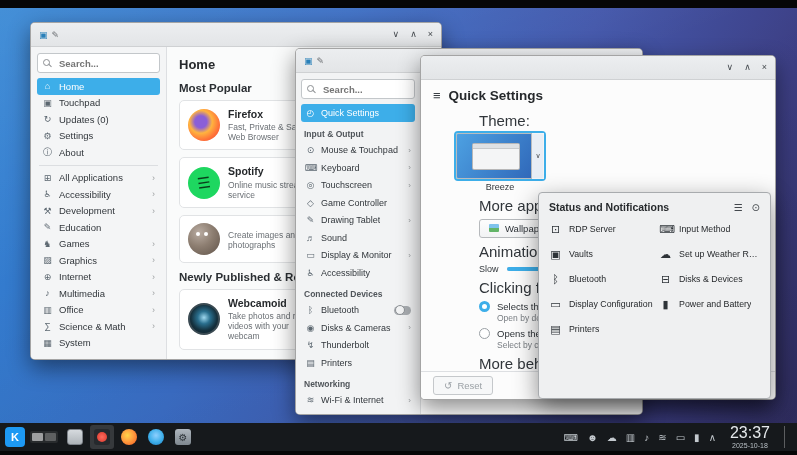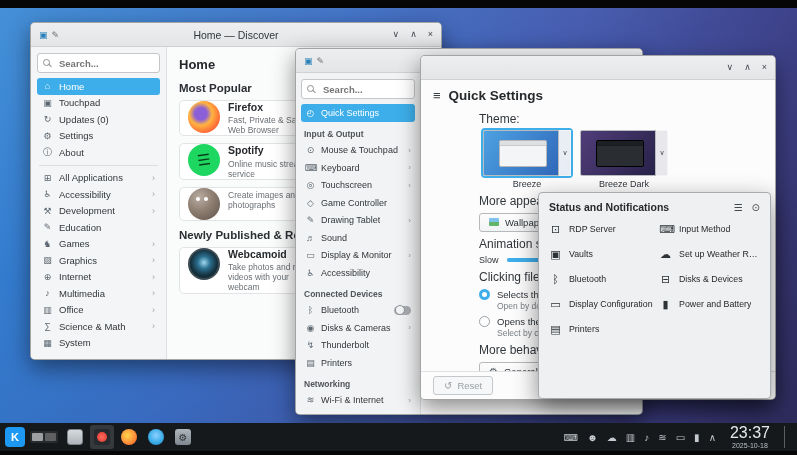--- a/index.html
+++ b/index.html
@@ -29,21 +29,21 @@
 .nav-item .ni{width:11px;text-align:center;font-size:9px;color:#5c6770;flex:none;}
 .nav-item .nl{white-space:nowrap;overflow:hidden;}
 .nav-item .chev{margin-left:auto;color:#9b9ea1;font-size:9px;display:none;}
 .nav-item.has-chevron .chev{display:inline;}
 .nav-item.selected{background:#3daee9;color:#fff;}
 .nav-item.selected .ni{color:#fff;}
 .nav-sep{height:1px;background:#dcdee1;margin:4px 2px;flex:none;}
 .disc-main{flex:1;background:#fafbfb;padding:8px 12px;overflow:hidden;}
 .disc-h1{font-size:13px;font-weight:bold;color:#26292c;margin:2px 0 10px;}
 .sec-title{font-size:11.5px;font-weight:bold;color:#2b2f33;margin:8px 0 6px;white-space:nowrap;}
-.app-card{width:152px;background:#fff;border:1px solid #e1e3e5;border-radius:5px;padding:0 8px;display:flex;gap:8px;margin-bottom:7px;align-items:flex-start;}
+.app-card{width:152px;background:#fff;border:1px solid #e1e3e5;border-radius:5px;padding:7px 8px;display:flex;gap:8px;margin-bottom:7px;align-items:center;}
 .app-icon{width:32px;height:32px;flex:none;border-radius:6px;}
 .app-name{font-size:10.5px;font-weight:bold;color:#26292c;line-height:1.15;}
 .app-desc{font-size:8.5px;color:#6b7075;line-height:1.2;margin-top:2px;}
 .firefox .app-icon{border-radius:50%;background:radial-gradient(circle at 40% 40%,#8a5fd8 0%,#8a5fd8 22%,#ffb43f 42%,#ff7139 68%,#e8401f 100%);}
 .spotify .app-icon{border-radius:50%;background:#1ed760;position:relative;}
 .spotify .app-icon::after{content:"☰";position:absolute;inset:0;display:flex;align-items:center;justify-content:center;color:#0a3d1b;font-size:15px;transform:rotate(-8deg);}
 .gimp .app-icon{border-radius:50%;background:radial-gradient(circle at 35% 30%,#b9aca2 0%,#8d7e71 45%,#5f5248 100%);position:relative;}
 .gimp .app-icon::after{content:"";position:absolute;width:4px;height:4px;border-radius:50%;background:#fff;box-shadow:8px 0 0 #fff;left:8px;top:9px;}
 .webcamoid .app-icon{border-radius:50%;background:radial-gradient(circle at 50% 45%,#9fd8ef 0%,#2a6f8e 30%,#15313e 62%,#0c1d26 100%);border:2px solid #3a4a52;}
 
@@ -63,22 +63,22 @@
 .toggle-pill{margin-left:auto;width:17px;height:9px;border-radius:5px;background:#a9adb1;position:relative;flex:none;display:none;}
 .set-row.has-toggle .toggle-pill{display:block;}
 .toggle-pill::after{content:"";position:absolute;left:0.5px;top:-0.5px;width:8px;height:8px;border-radius:50%;background:#f3f4f5;border:1px solid #8e9296;}
 
 
 #qs{left:420px;top:55px;width:356px;height:345px;z-index:30;display:flex;flex-direction:column;}
 .qs-body{flex:1;background:#fcfcfc;padding:3px 12px 0;overflow:hidden;}
 .qs-header{display:flex;align-items:center;gap:8px;height:24px;}
 .burger{font-size:13px;color:#3a3f44;}
 .qs-heading{font-size:13.5px;font-weight:bold;color:#26292c;}
-.form-label{font-size:12px;color:#31363b;margin:5px 0 4px 46px;}
-.themes-row{display:flex;gap:9px;margin-left:50px;}
+.form-label{font-size:15px;color:#31363b;margin:5px 0 4px 46px;}
+.themes-row{display:flex;gap:0;margin-left:23px;}
 .theme-card{width:88px;position:relative;}
 .theme-preview{height:46px;border:1px solid #b9bcbf;border-radius:2px;position:relative;overflow:hidden;}
 .theme-card.selected .theme-preview{outline:2px solid #3daee9;}
 .mini-win{position:absolute;left:18%;top:20%;width:55%;height:62%;background:#f4f5f6;border:1px solid rgba(0,0,0,.25);border-radius:2px;}
 .mini-tb{height:5px;background:#dee1e4;border-bottom:1px solid rgba(0,0,0,.1);}
 .breeze .theme-preview{background:linear-gradient(125deg,#4da1e2,#2d62b5);}
 .breeze-dark .theme-preview{background:linear-gradient(125deg,#503d79,#231f44);}
 .breeze-dark .mini-win,.automatic .mini-win{background:#2a2e33;border-color:#000;}
 .breeze-dark .mini-tb,.automatic .mini-tb{background:#1c1f23;}
 .automatic .theme-preview{background:linear-gradient(125deg,#2c5a54,#0f2030);}
@@ -140,21 +140,20 @@
 <body>
 
 <div class="wallpaper"></div>
 
 <div class="window" id="discover">
   <div class="titlebar">
     <span class="tb-icons">
         <span class="tbi">▣</span>
         <span class="tbi">✎</span>
       </span>
-    <span class="title">Home — Discover</span>
     <span class="winbtns">
         <span class="wbtn">∨</span>
         <span class="wbtn">∧</span>
         <span class="wbtn">×</span>
       </span>
   </div>
   <div class="disc-body">
     <div class="disc-side">
       <div class="searchbox">
         <span class="mag"></span>
@@ -462,31 +461,20 @@
             <div class="mini-win">
               <div class="mini-tb"></div>
             </div>
           </div>
           <button class="theme-drop">
             <span>∨</span>
           </button>
           <div class="theme-label">Breeze</div>
         </div>
 
-        <div class="theme-card breeze-dark">
-          <div class="theme-preview">
-            <div class="mini-win">
-              <div class="mini-tb"></div>
-            </div>
-          </div>
-          <button class="theme-drop">
-            <span>∨</span>
-          </button>
-          <div class="theme-label">Breeze Dark</div>
-        </div>
 
 
     </div>
     <div class="form-label">More appearance settings:</div>
     <button class="kbtn">
       <span class="wp-ico"></span>
       <span>Wallpaper</span>
     </button>
     <div class="form-label">Animation speed:</div>
     <div class="slider-row">

